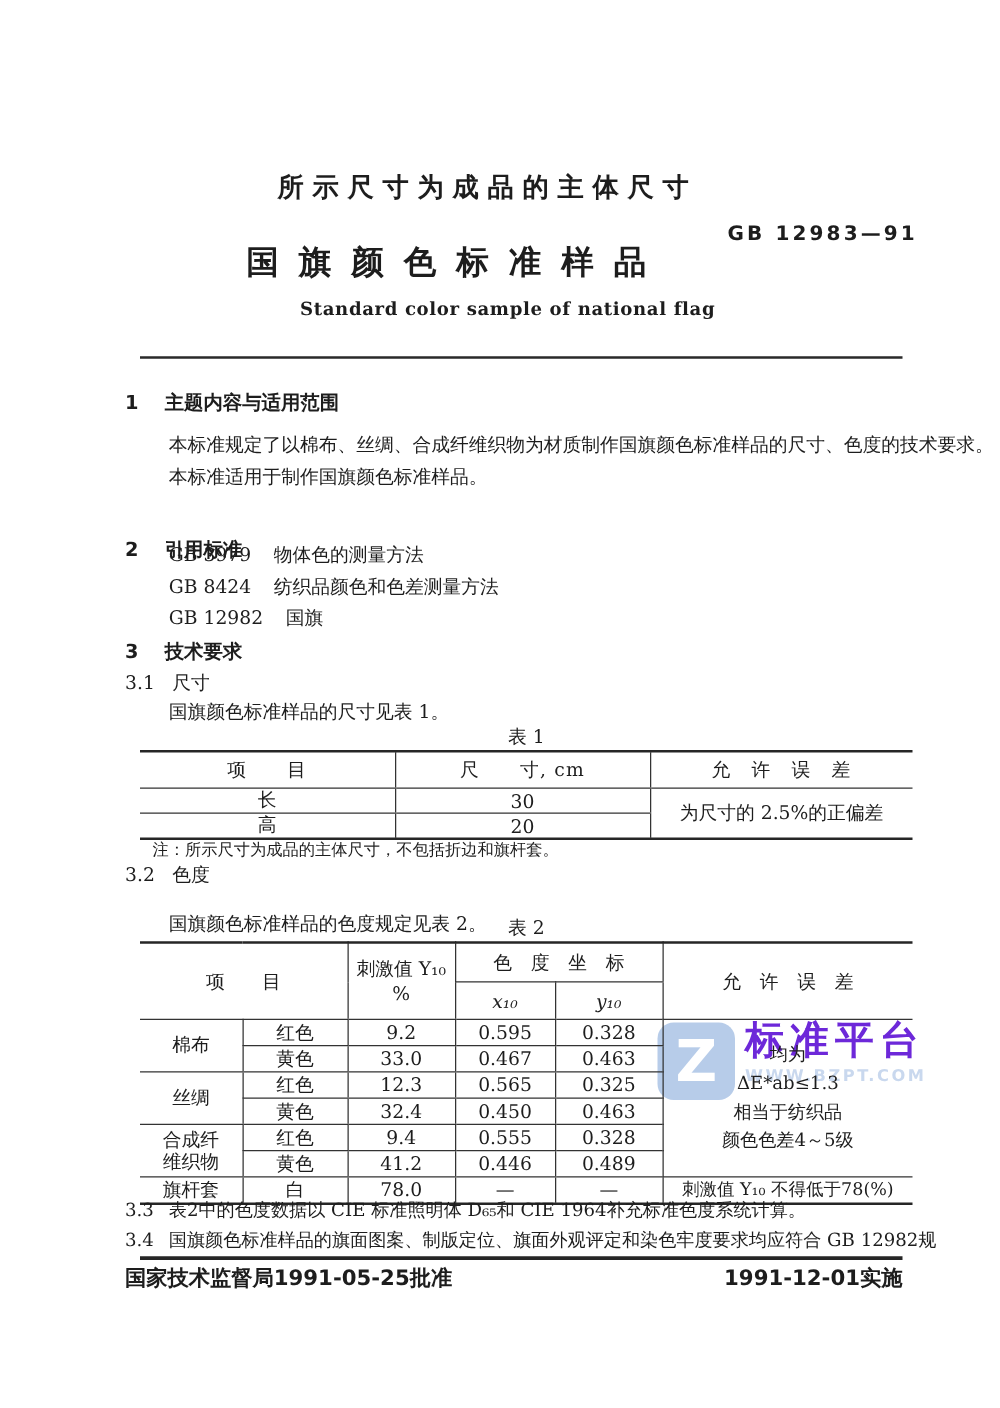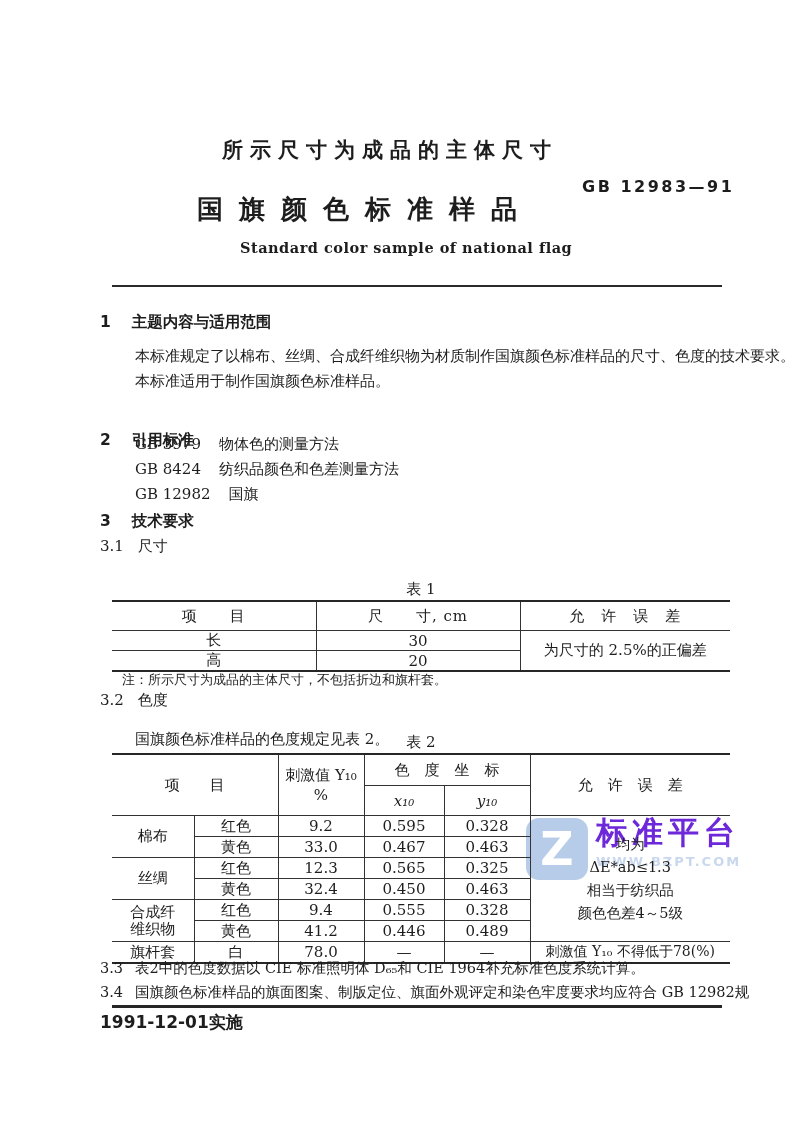--- a/index.html
+++ b/index.html
@@ -128,20 +128,21 @@
     <span class="code">GB 12982</span><span class="name">国旗</span>
   </div>
 
   <div class="abs s3-h h1 sans nowrap">
     <span class="num">3</span><span class="ttl">技术要求</span>
   </div>
 
   <div class="abs s31-h clause nowrap">
     <span class="num">3.1</span><span class="ttl">尺寸</span>
   </div>
+  <div class="abs s31-p para nowrap">国旗颜色标准样品的尺寸见表 1。</div>
 
   <div class="abs tbl1-cap">表 1</div>
   <table class="abs dtable tbl1">
     <colgroup>
         <col style="width:204px">
         <col style="width:204px">
         <col style="width:210px">
       </colgroup>
     <tbody>
         <tr class="hrow">
@@ -250,16 +251,17 @@
 
   <div class="abs s33 nowrap">
     <span class="num">3.3</span><span class="txt">表2中的色度数据以 CIE 标准照明体 D₆₅和 CIE 1964补充标准色度系统计算。</span>
   </div>
   <div class="abs s34 nowrap">
     <span class="num">3.4</span><span class="txt">国旗颜色标准样品的旗面图案、制版定位、旗面外观评定和染色牢度要求均应符合 GB 12982规</span>
   </div>
 
   <div class="abs ftr-rule"></div>
   <div class="abs ftr sans">
+    <span>国家技术监督局1991-05-25批准</span>
     <span>1991-12-01实施</span>
   </div>
 
 </div>
 
 </body></html>

